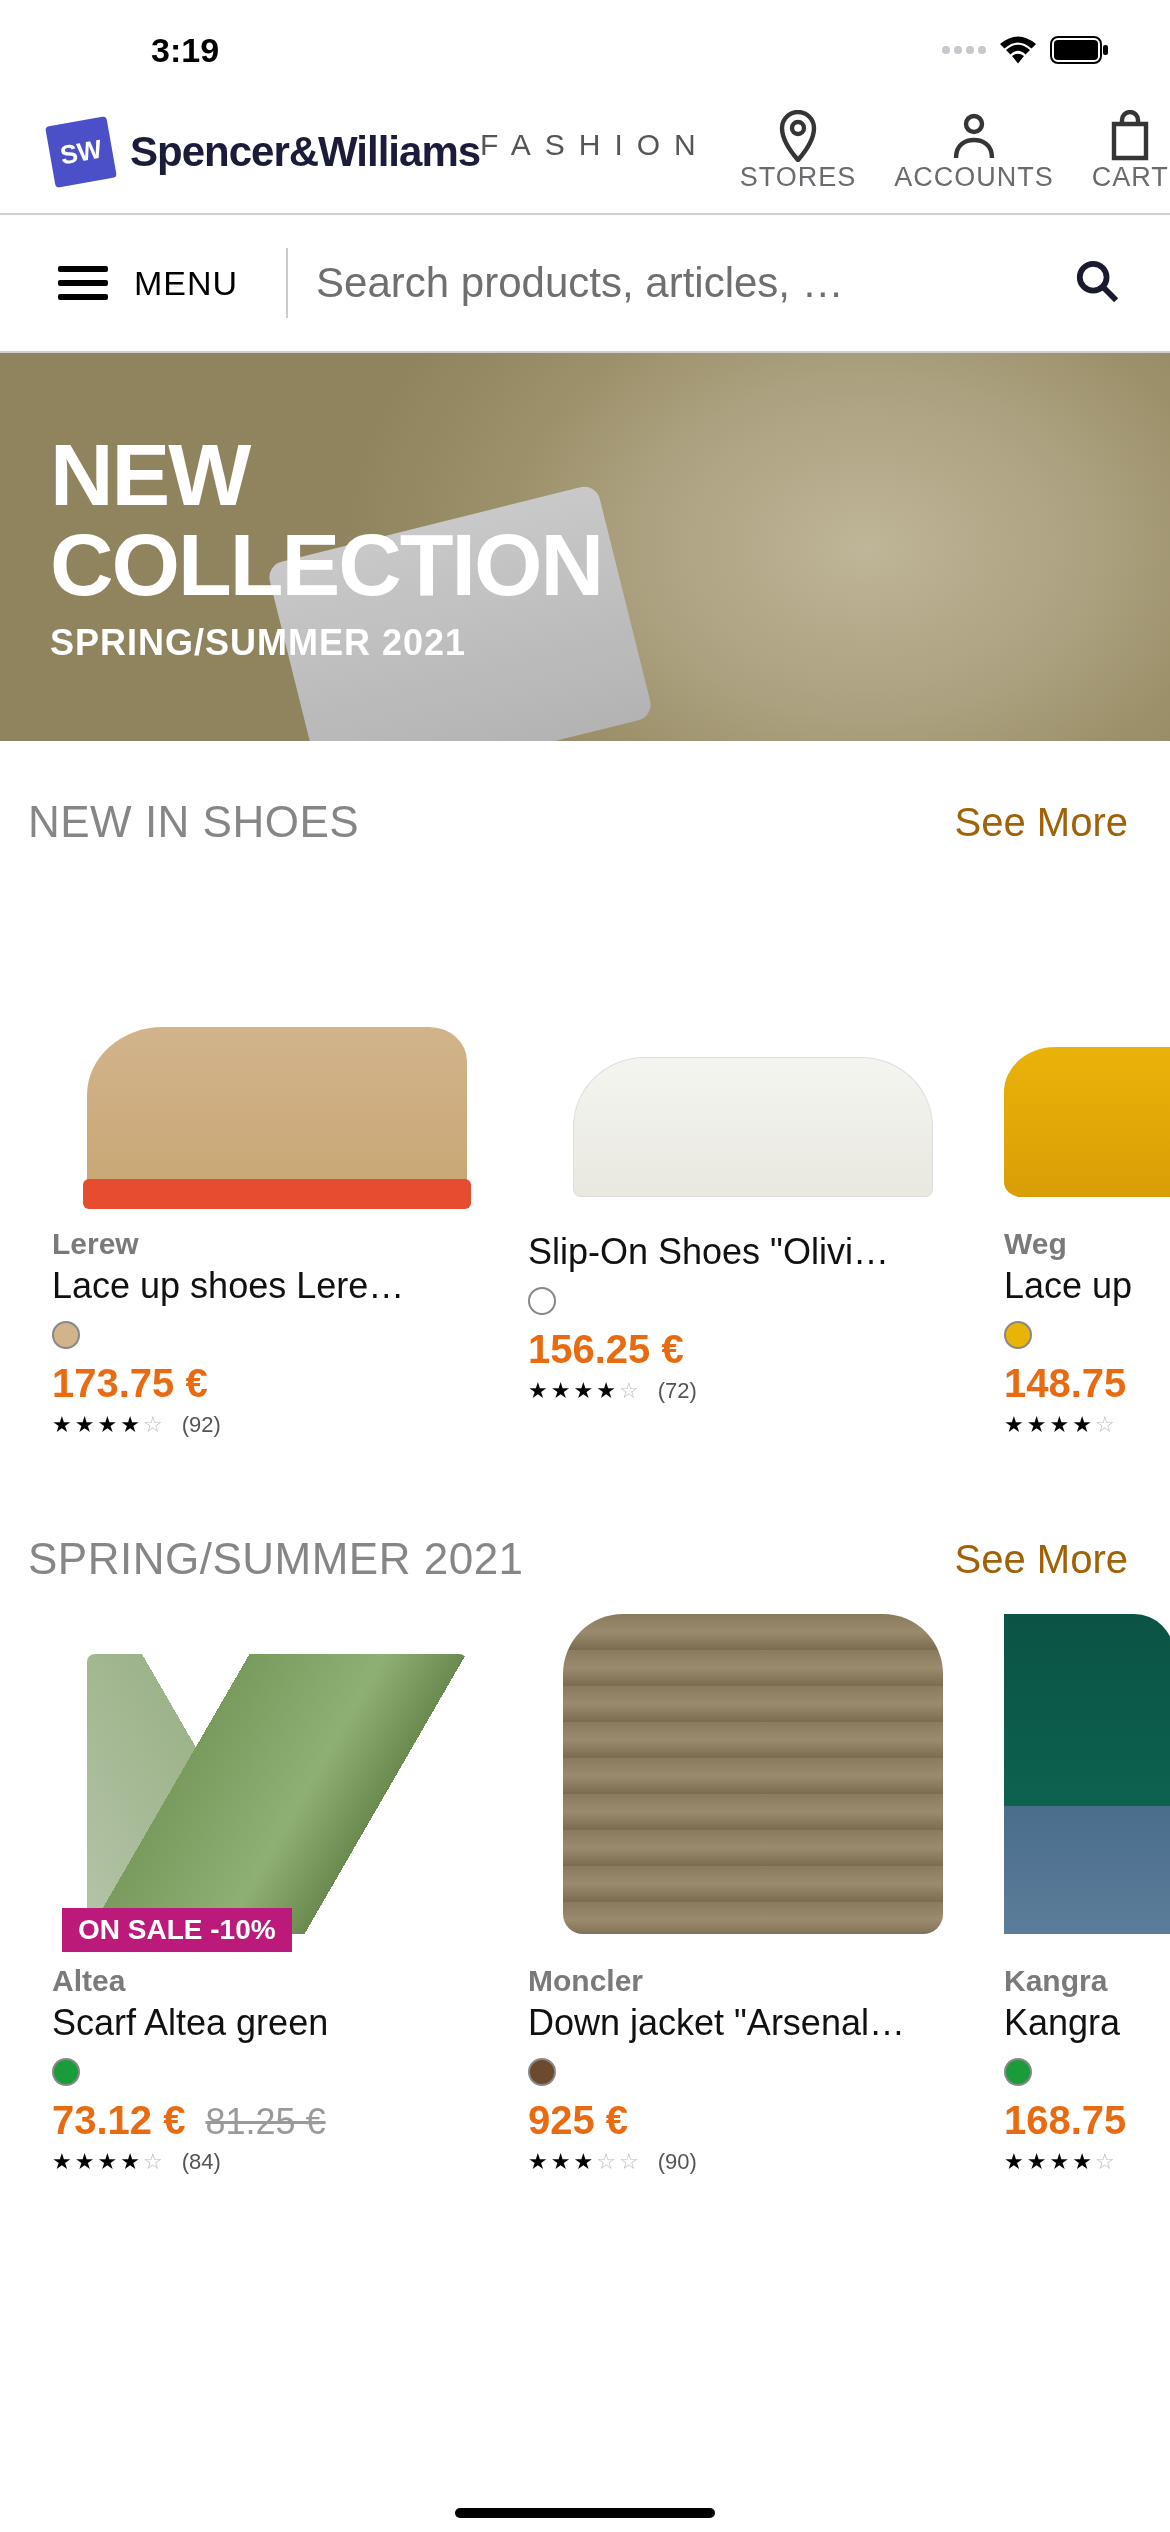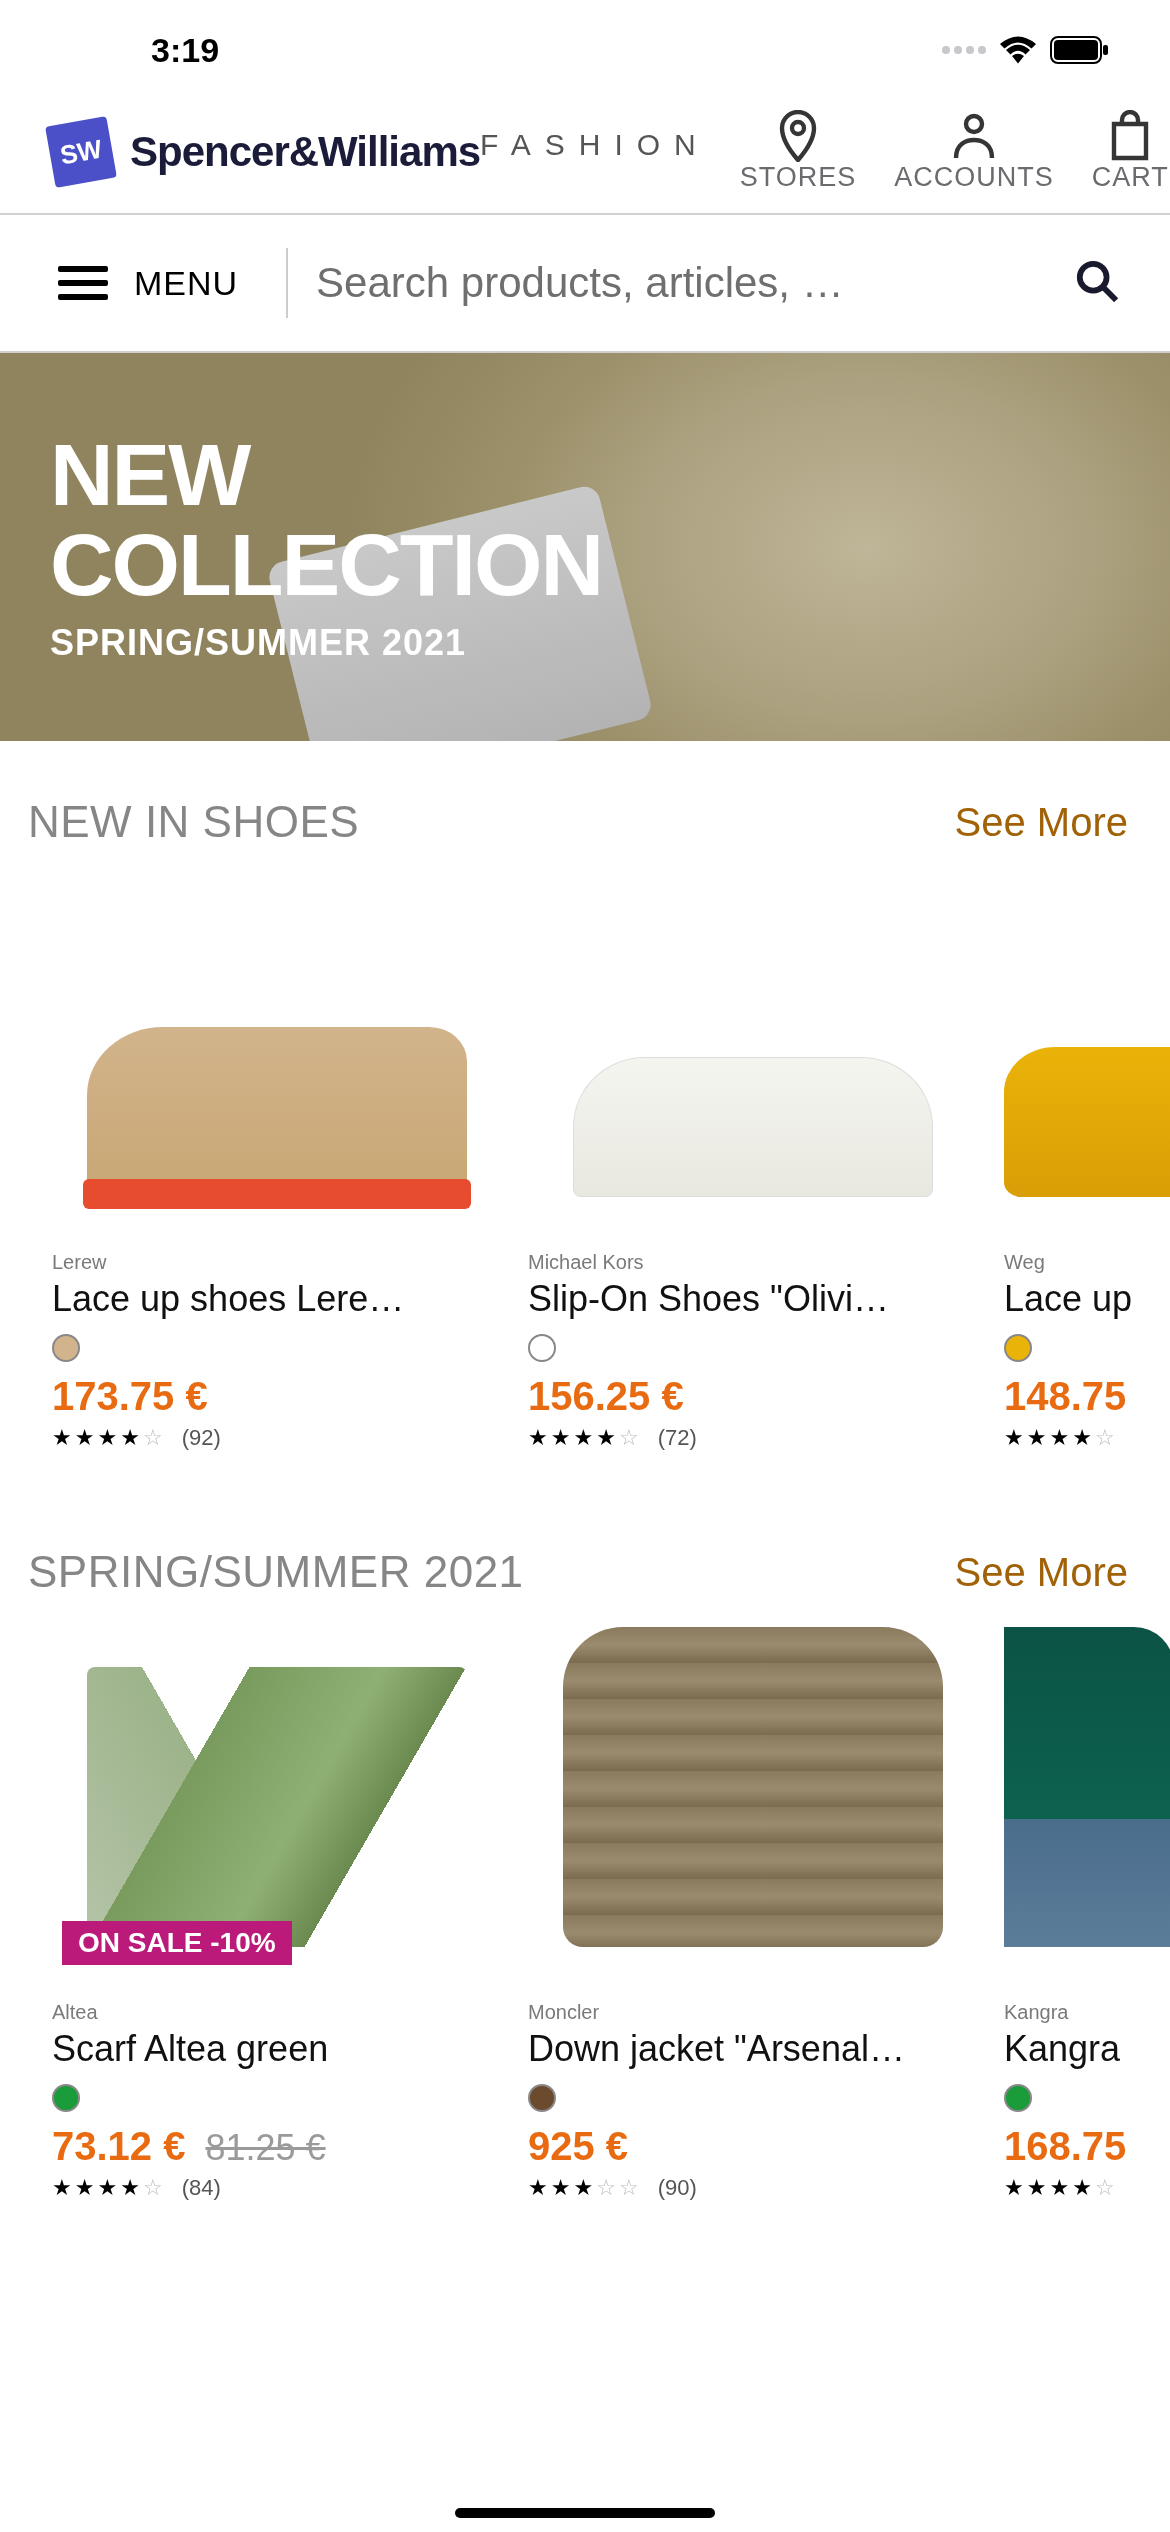--- a/index.html
+++ b/index.html
@@ -136,21 +136,21 @@
   position: relative;
   display: flex; align-items: flex-end; justify-content: center;
   padding-bottom: 30px;
 }
 .sale-badge {
   position: absolute; left: 10px; bottom: 12px;
   background: #bb1a7b; color: #fff;
   font-size: 28px; font-weight: 600;
   padding: 6px 16px;
 }
-.brand { font-size: 20px; color: #7a7a7a; margin-top: 24px; }
+.brand { font-size: 30px; color: #7a7a7a; margin-top: 0; font-weight: bold; }
 .pname { font-size: 36px; font-weight: 500; color: #111; margin-top: 4px; white-space: nowrap; overflow: hidden; text-overflow: ellipsis; }
 .swatches { display: flex; gap: 10px; margin-top: 14px; }
 .swatch { width: 28px; height: 28px; border-radius: 50%; border: 2px solid #888; }
 .price-row { display: flex; align-items: baseline; gap: 20px; margin-top: 12px; }
 .price { font-size: 40px; font-weight: 600; color: #e86b11; }
 .price-old { font-size: 36px; color: #9a9a9a; text-decoration: line-through; }
 .rating-row { display: flex; align-items: center; gap: 16px; margin-top: 6px; }
 .stars { font-size: 22px; color: #000; letter-spacing: 3px; }
 .stars .empty { color: #bbb; }
 .reviews { font-size: 22px; color: #555; }
@@ -308,21 +308,20 @@
     <div class="rating-row">
       <span class="stars">★★★★<span class="empty">☆</span></span>
       <span class="reviews">(92)</span>
     </div>
   </div>
 
   <div class="product-card">
     <div class="product-img">
         <div class="shoe-white"></div>
       </div>
-    <div class="brand">Michael Kors</div>
     <div class="pname">Slip-On Shoes "Olivi…</div>
     <div class="swatches">
         <div class="swatch" style="background:#fff"></div>
       </div>
     <div class="price-row">
         <span class="price">156.25 €</span>
       </div>
     <div class="rating-row">
       <span class="stars">★★★★<span class="empty">☆</span></span>
       <span class="reviews">(72)</span>

